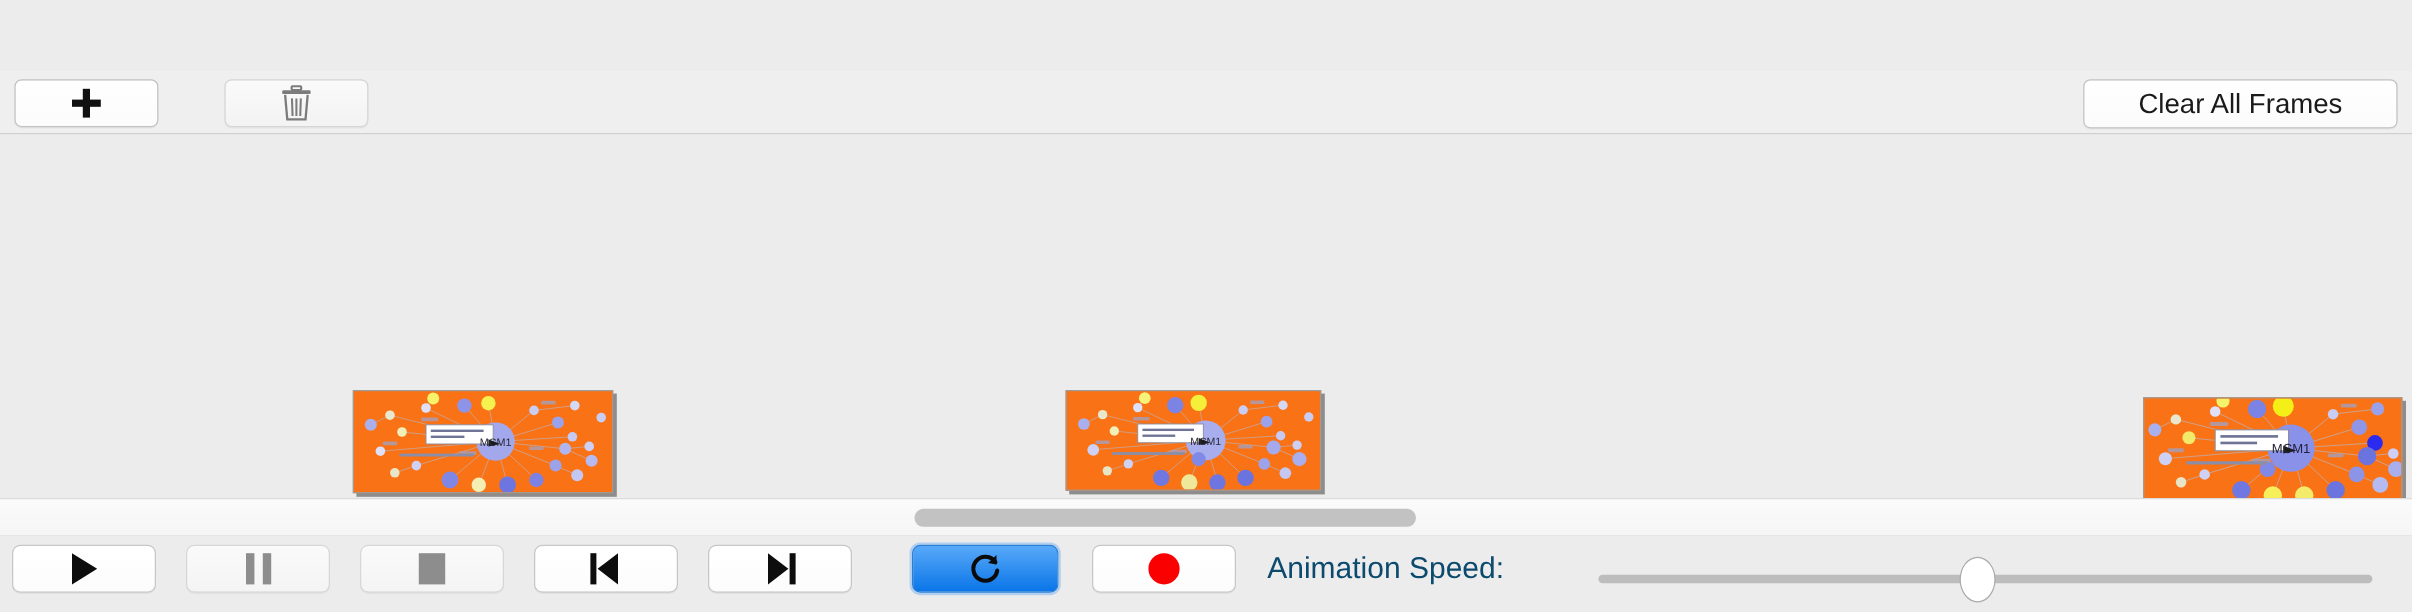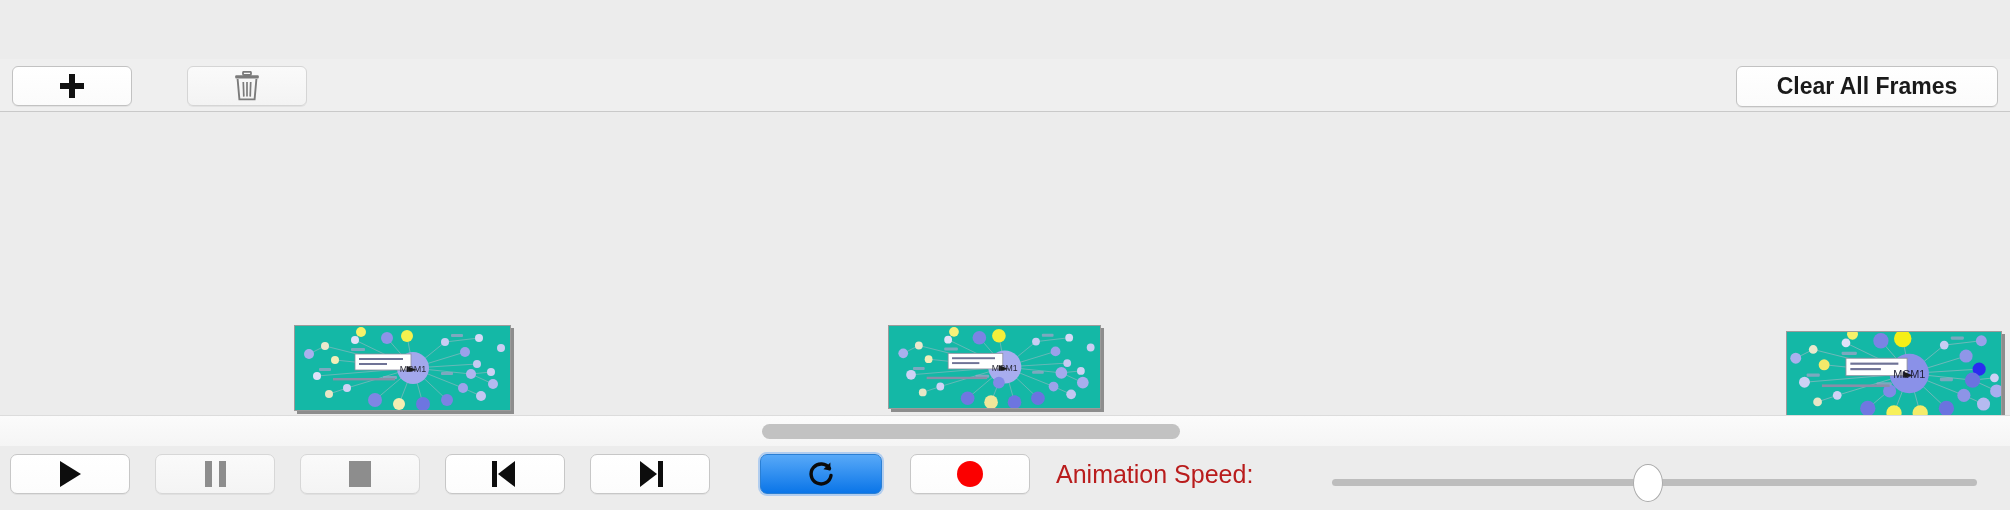--- a/index.html
+++ b/index.html
@@ -76,21 +76,20 @@
     font-size: 23px;
     color: #4a4a4a;
   }
 
   
   .toolbar {
     position: absolute; left: 0; top: 59px;
     width: 2010px; height: 52px;
     background: #efefef;
     border-bottom: 1px solid #c9c9c9;
-    font-weight: bold;
   }
   .btn {
     position: absolute;
     border: 1px solid #c2c2c2;
     border-radius: 6px;
     background: linear-gradient(#ffffff, #fbfbfb);
     box-shadow: 0 1px 0 rgba(0,0,0,.05);
     display: flex; align-items: center; justify-content: center;
     cursor: pointer;
     box-sizing: border-box;
@@ -114,21 +113,21 @@
 
   
   .timeline {
     position: absolute; left: 0; top: 112px;
     width: 2010px; height: 303px;
     background: #ececec;
     overflow: hidden;
   }
   .frame {
     position: absolute;
-    background: #14b8a6;
+    background: #f97316;
     border: 1px solid #9b9b9b;
     box-shadow: 3px 3px 0 rgba(110,110,110,.75);
     overflow: hidden;
   }
   .frame svg { display: block; }
 
   
   .hscroll {
     position: absolute; left: 0; top: 415px;
     width: 2010px; height: 30px;
@@ -171,21 +170,21 @@
   #c-pause   { left: 155px; width: 120px; }
   #c-stop    { left: 300px; width: 120px; }
   #c-prev    { left: 445px; width: 120px; }
   #c-next    { left: 590px; width: 120px; }
   #c-loop    { left: 760px; width: 122px; }
   #c-record  { left: 910px; width: 120px; }
 
   .spd-label {
     position: absolute; left: 1056px; top: 8px;
     height: 40px; line-height: 40px;
-    font-size: 25px; color: #b91c1c;
+    font-size: 25px; color: #0c4a6e;
     white-space: nowrap;
   }
   .slider-track {
     position: absolute; left: 1332px; top: 479px;
     width: 645px; height: 7px;
     background: #bdbdbd;
     border-radius: 4px;
   }
   .slider-knob {
     position: absolute; left: 1633px; top: 464px;

